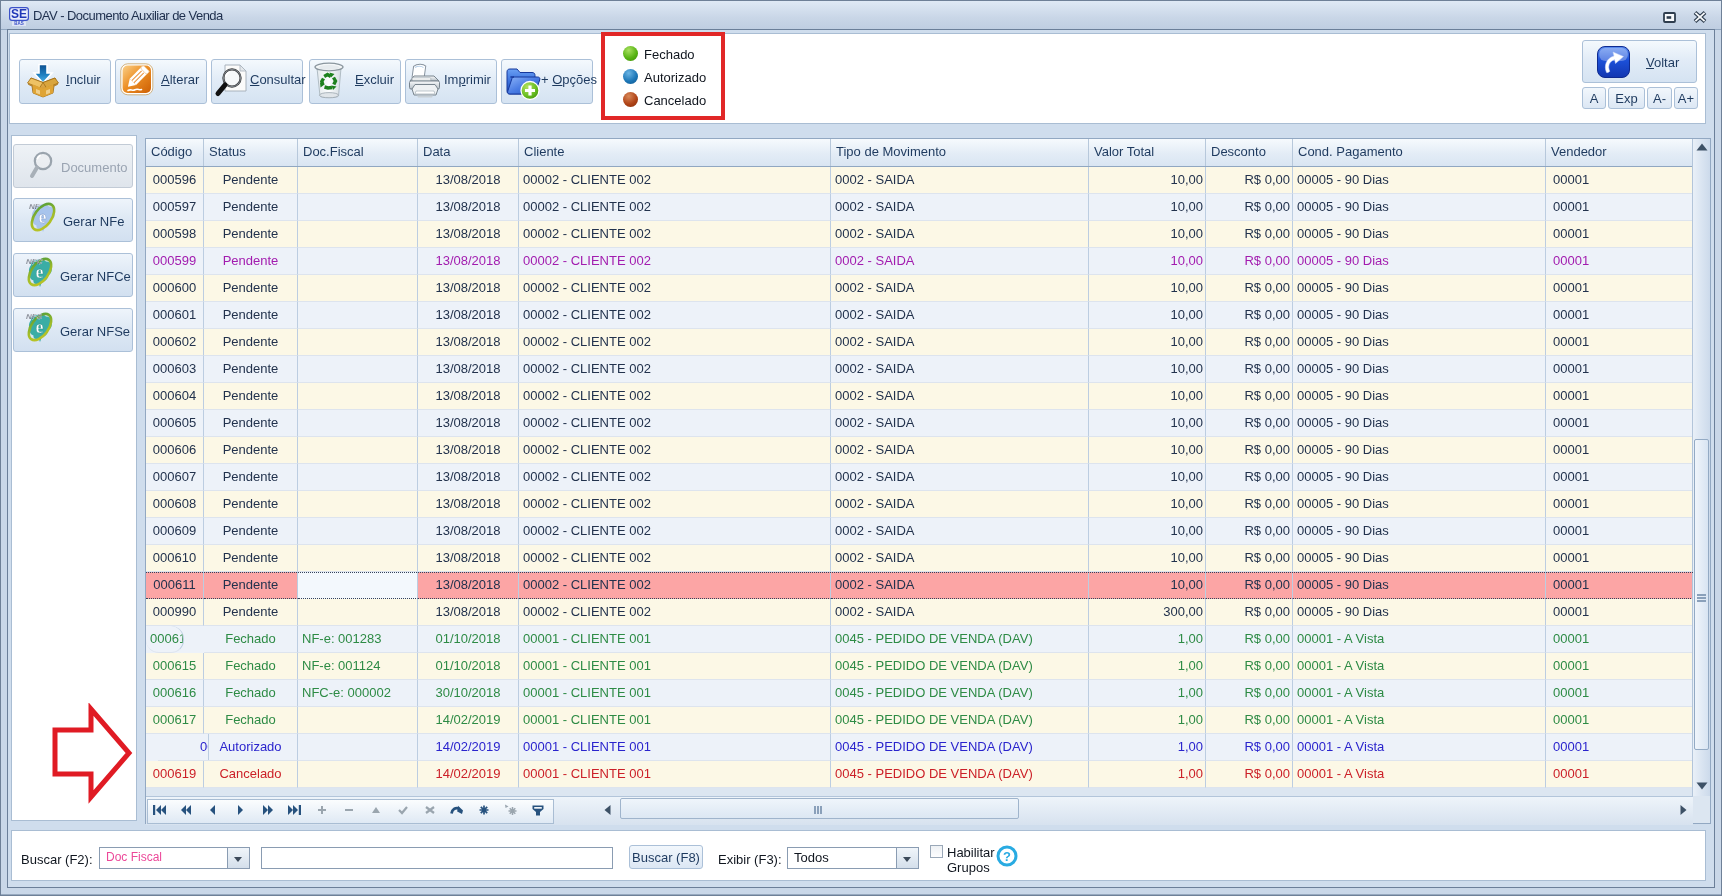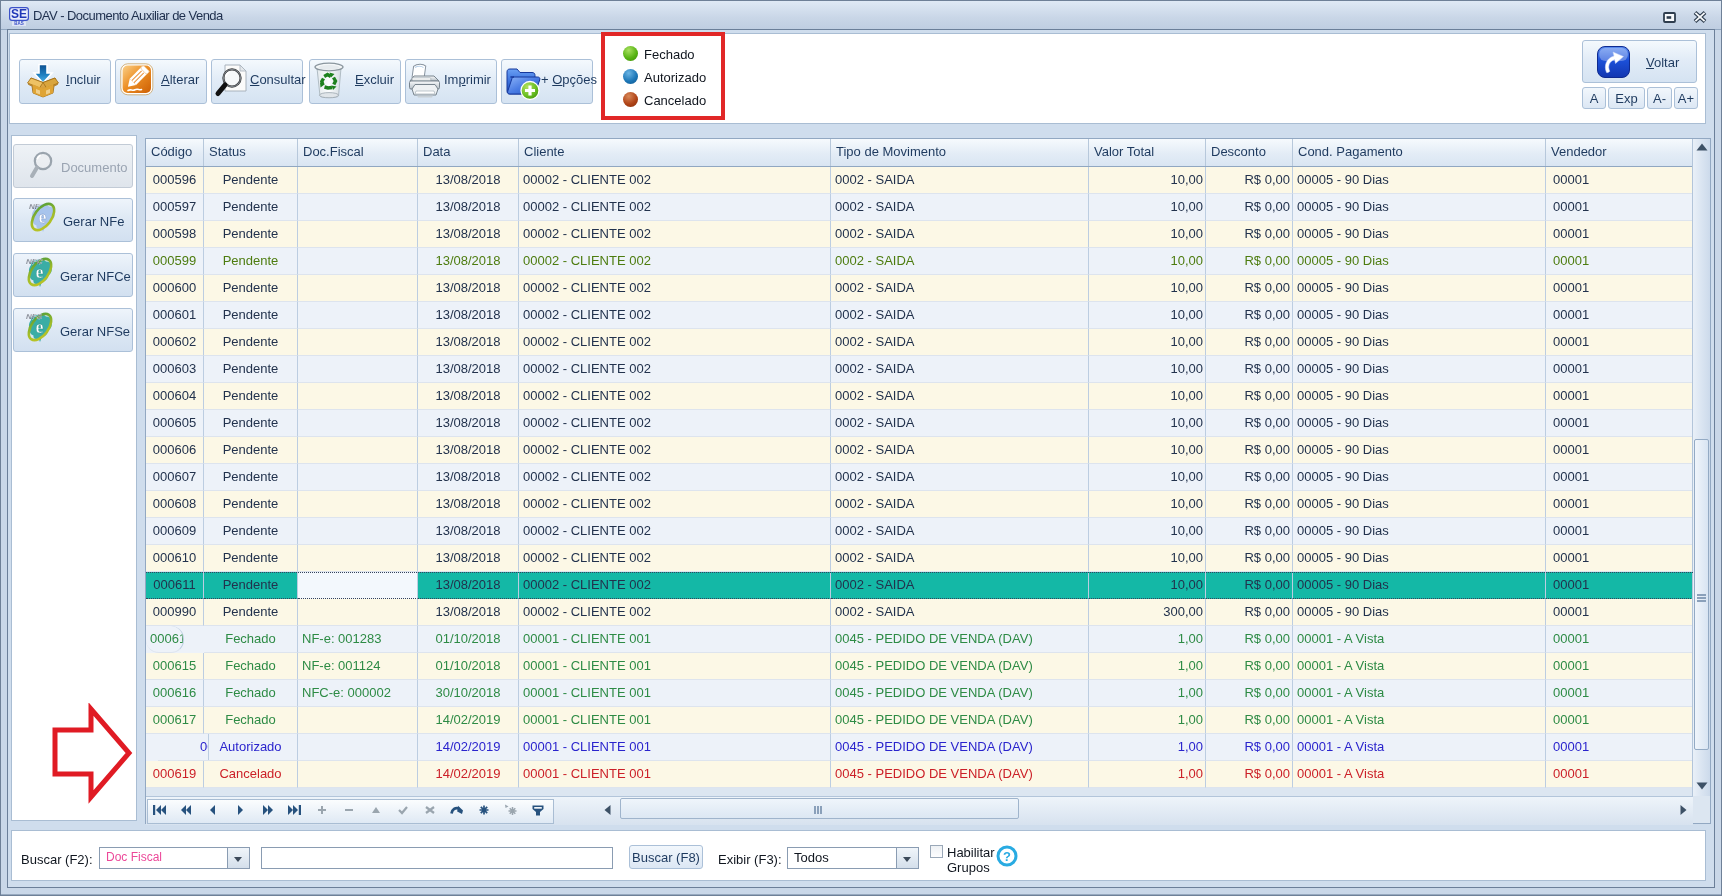--- a/index.html
+++ b/index.html
@@ -22,21 +22,21 @@
 .grid{position:absolute;left:145px;top:138px;width:1566px;height:686px;border:1px solid #92a8c2;background:#dce6f1;}
 .ghead{position:absolute;left:0;top:0;right:0;height:28px;background:linear-gradient(#f6fafd,#e3ecf6 55%,#d9e5f2);border-bottom:1px solid #90a7c1;}
 .hc{position:absolute;top:0;height:27px;line-height:25px;font-size:13px;color:#1e3a5f;padding-left:5px;
  border-right:1px solid #b7c8db;overflow:hidden;white-space:nowrap;}
 .row{position:absolute;left:0;width:1547px;height:27px;font-size:13px;line-height:26px;white-space:nowrap;}
 .cell{position:absolute;top:0;height:27px;border-right:1px solid #bccde1;border-bottom:1px solid #dde4ee;overflow:hidden;padding:0 4px;}
 .c-r{text-align:right;padding-right:2px !important;}
 .c-c{text-align:center;}
 .cream{background:#fcf8e6;}
 .brow{background:#edf2f9;}
-.sel{background:#14b8a6;}
+.sel{background:#fca5a5;}
 .sel .cell{border-bottom:1px dotted #33435c;}
 .seltop{position:absolute;left:0;right:0;top:0;border-top:1px dotted #33435c;height:1px;z-index:5;}
 .vsb{position:absolute;right:0;top:0;width:18px;height:657px;background:linear-gradient(90deg,#e9f0f8,#ccdaeb);border-left:1px solid #b3c5da;}
 .vthumb{position:absolute;left:1px;width:15px;background:linear-gradient(90deg,#f0f5fb,#d8e4f2);border:1px solid #93aac4;border-radius:2px;}
 .navbar{position:absolute;left:0px;top:657px;width:1547px;height:29px;background:linear-gradient(#eef4fa,#d7e2ef);border-top:1px solid #b3c5da;}
 .navbox{position:absolute;left:1px;top:2px;width:407px;height:25px;border:1px solid #a9bdd3;background:linear-gradient(#fbfdfe,#dfe9f4);}
 .hsb-thumb{position:absolute;top:1px;height:21px;background:linear-gradient(#eff5fb,#dce7f3);border:1px solid #9fb4cc;border-radius:2px;}
 .bbar{position:absolute;left:11px;top:830px;width:1695px;height:51px;background:#fff;border:1px solid #a9bdd3;}
 .bl{position:absolute;font-size:13px;color:#10161f;}
 .input{position:absolute;background:#fff;border:1px solid #8a9cb2;}
@@ -321,21 +321,21 @@
       <div class="cell c-c" style="left:58px;width:94px;">Pendente</div>
       <div class="cell " style="left:152px;width:120px;"></div>
       <div class="cell c-c" style="left:272px;width:101px;">13/08/2018</div>
       <div class="cell " style="left:373px;width:312px;">00002 - CLIENTE 002</div>
       <div class="cell " style="left:685px;width:258px;">0002 - SAIDA</div>
       <div class="cell c-r" style="left:943px;width:117px;">10,00</div>
       <div class="cell c-r" style="left:1060px;width:87px;">R$ 0,00</div>
       <div class="cell " style="left:1147px;width:253px;">00005 - 90 Dias</div>
       <div class="cell " style="left:1400px;width:147px;padding-left:7px;">00001</div>
     </div>
-    <div class="row brow" style="top:109px;color:#4d7c0f;">
+    <div class="row brow" style="top:109px;color:#a21caf;">
       <div class="cell c-c" style="left:0px;width:58px;">000599</div>
       <div class="cell c-c" style="left:58px;width:94px;">Pendente</div>
       <div class="cell " style="left:152px;width:120px;"></div>
       <div class="cell c-c" style="left:272px;width:101px;">13/08/2018</div>
       <div class="cell " style="left:373px;width:312px;">00002 - CLIENTE 002</div>
       <div class="cell " style="left:685px;width:258px;">0002 - SAIDA</div>
       <div class="cell c-r" style="left:943px;width:117px;">10,00</div>
       <div class="cell c-r" style="left:1060px;width:87px;">R$ 0,00</div>
       <div class="cell " style="left:1147px;width:253px;">00005 - 90 Dias</div>
       <div class="cell " style="left:1400px;width:147px;padding-left:7px;">00001</div>

